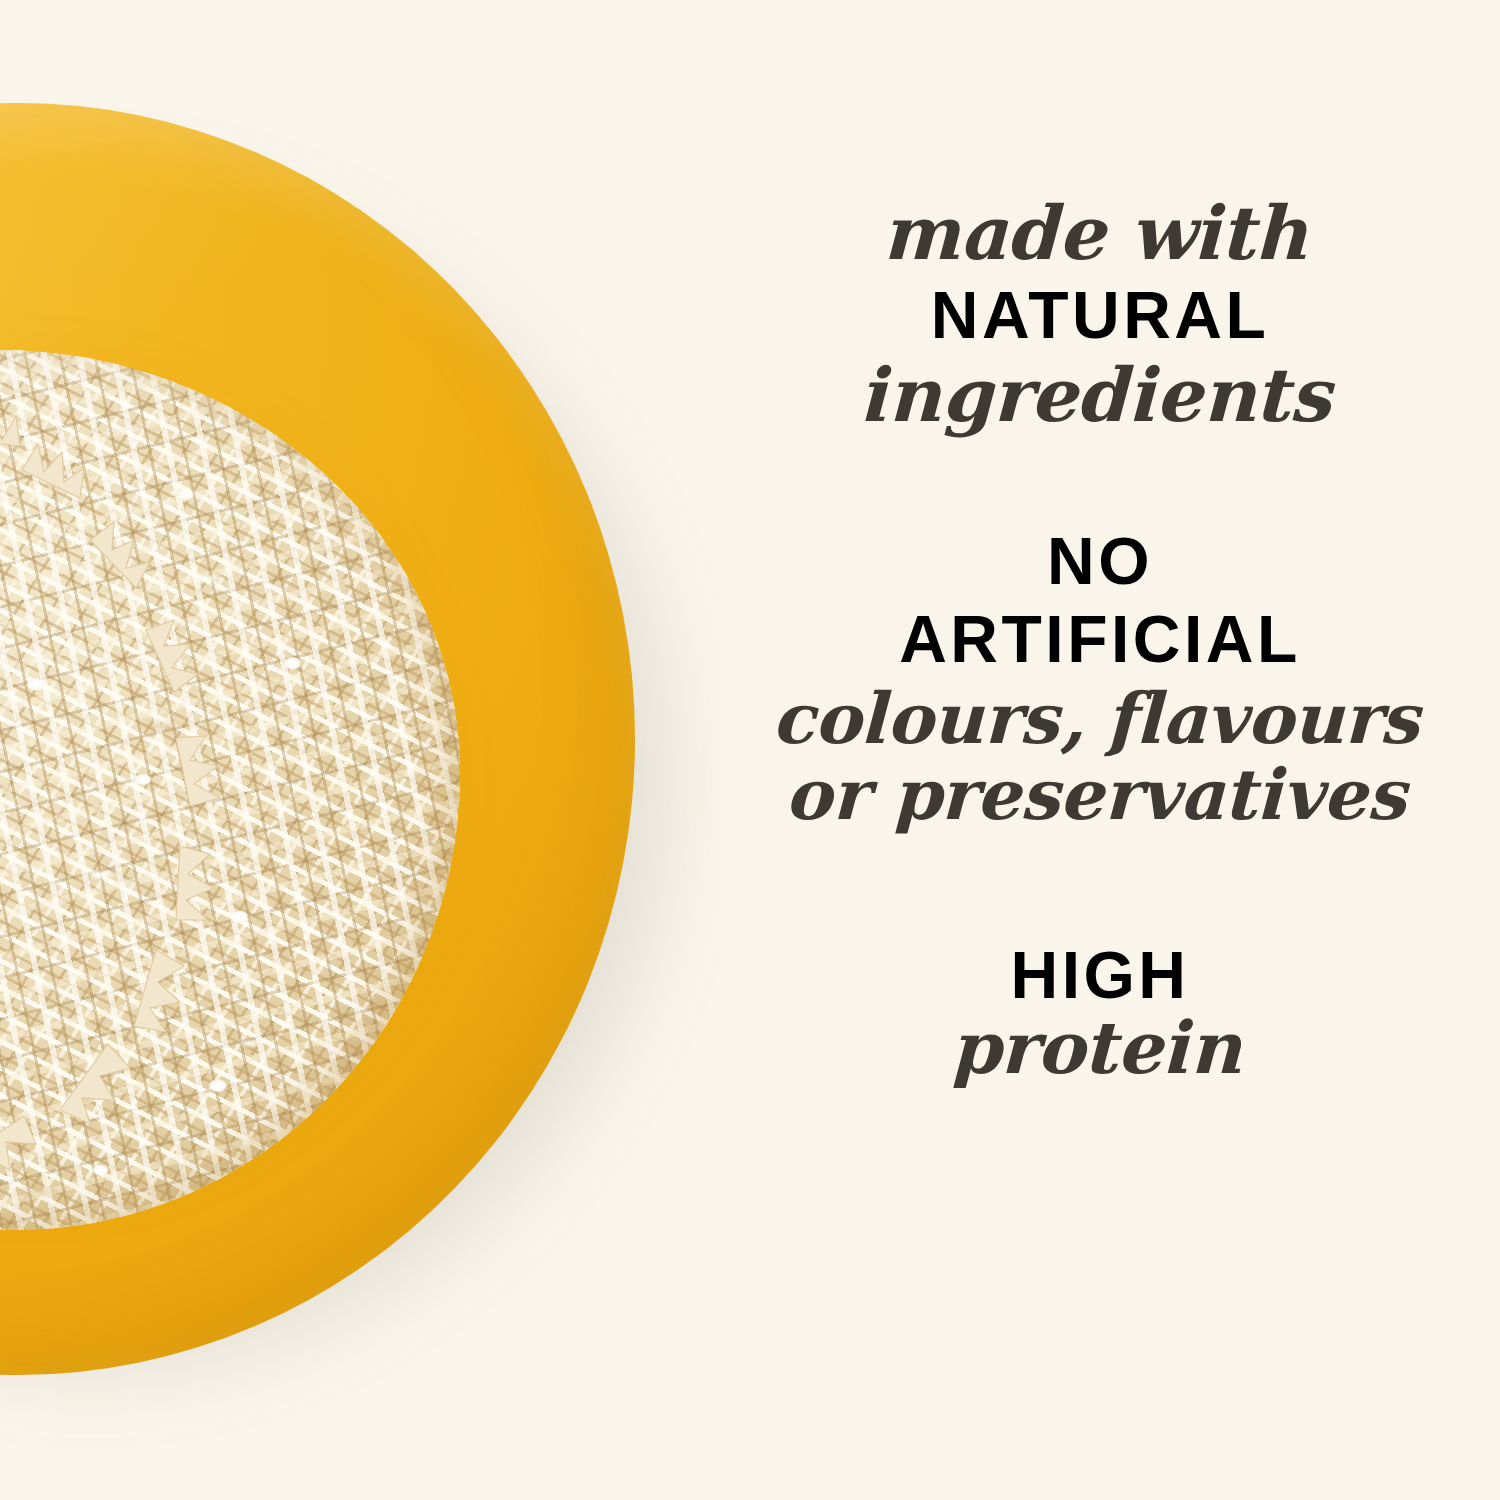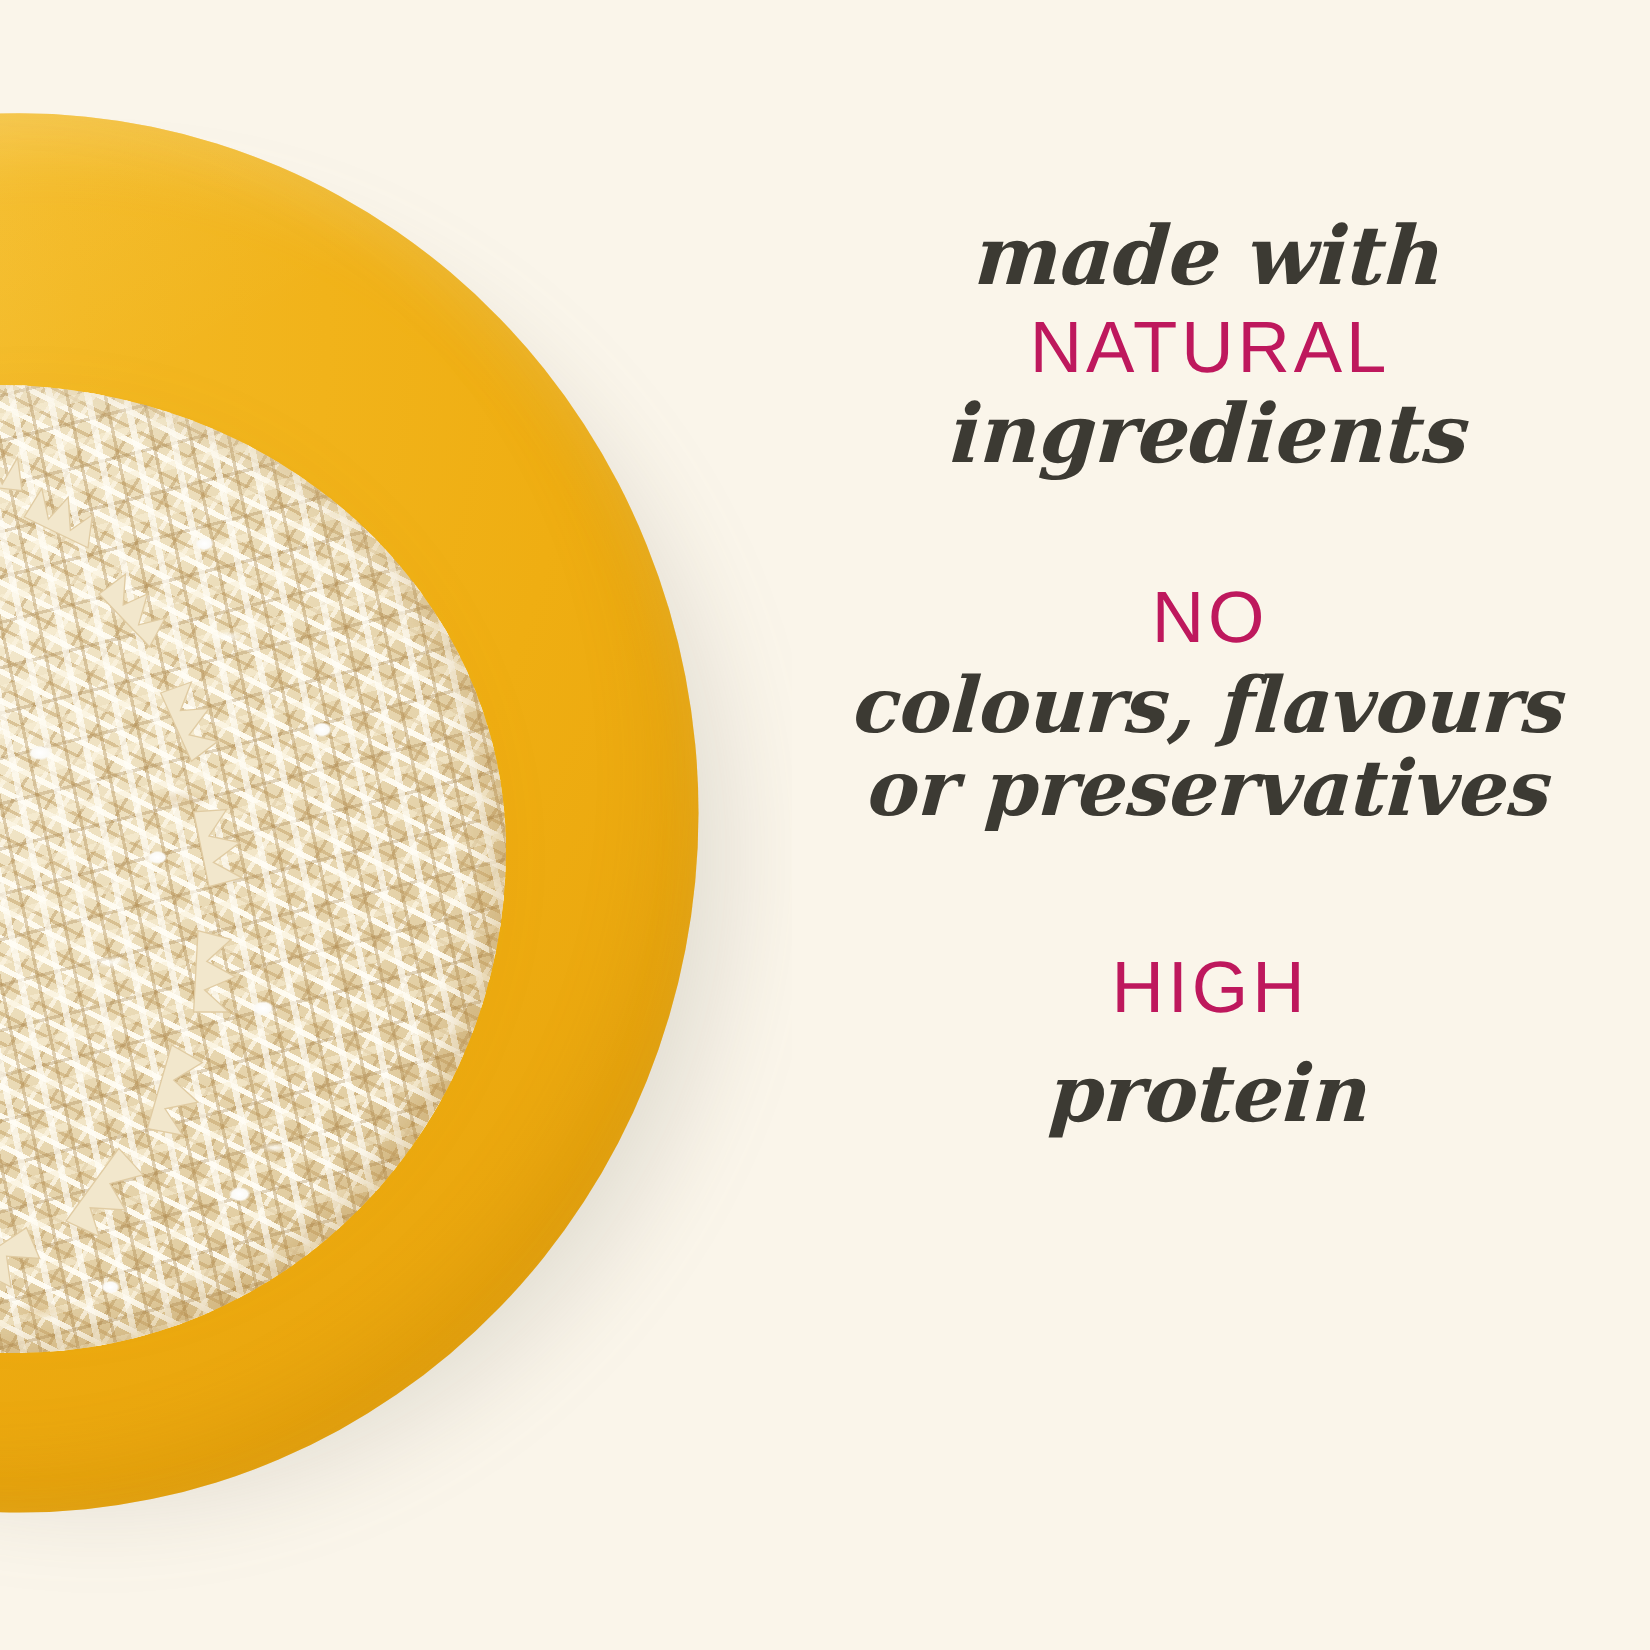--- a/index.html
+++ b/index.html
@@ -213,34 +213,34 @@
     letter-spacing:-0.5px;
     transform:skewX(-4deg);
   }
   .script-lg { font-size:74px; }
   .script-md { font-size:70px; }
   .script-sm { font-size:72px; }
 
   
   .caps {
     font-family:"Liberation Sans", sans-serif;
-    font-weight:normal;
-    color:#be185d;
+    font-weight:bold;
+    color:#000000;
     letter-spacing:3.5px;
   }
   .caps-lg { font-size:66px; }
   .caps-md { font-size:66px; }
 
   
   .b1 .l1 { margin-bottom:12px; }
   .b1 .l2 { margin-bottom:10px; }
   .b2 .l1 { margin-bottom:12px; }
   .b2 .l2 { margin-bottom:12px; }
   .b2 .l3 { margin-bottom:6px; }
-  .b3 .l1 { margin-bottom:28px;text-align:center; }
+  .b3 .l1 { margin-bottom:4px;text-align:center; }
   .b3 .l2 { margin-bottom:14px; }
 
   .block-gap-2 { margin-top:96px !important;text-align:center; }
   .block-gap-3 { margin-top:112px !important; }
 </style>
 </head>
 <body>
 
 <div class="stage">
 
@@ -289,20 +289,21 @@
   <div class="copy-pane">
 
     <div class="claim-block b1">
       <span class="line script script-lg l1">made with</span>
       <span class="line caps caps-lg l2">NATURAL</span>
       <span class="line script script-lg l3">ingredients</span>
     </div>
 
     <div class="claim-block b2 block-gap-2">
       <span class="line caps caps-md l1">NO</span>
+      <span class="line caps caps-md l2">ARTIFICIAL</span>
       <span class="line script script-md l3">colours, flavours</span>
       <span class="line script script-md l4">or preservatives</span>
     </div>
 
     <div class="claim-block b3 block-gap-3">
       <span class="line caps caps-md l1">HIGH</span>
       <span class="line script script-sm l3">protein</span>
     </div>
 
   </div>

